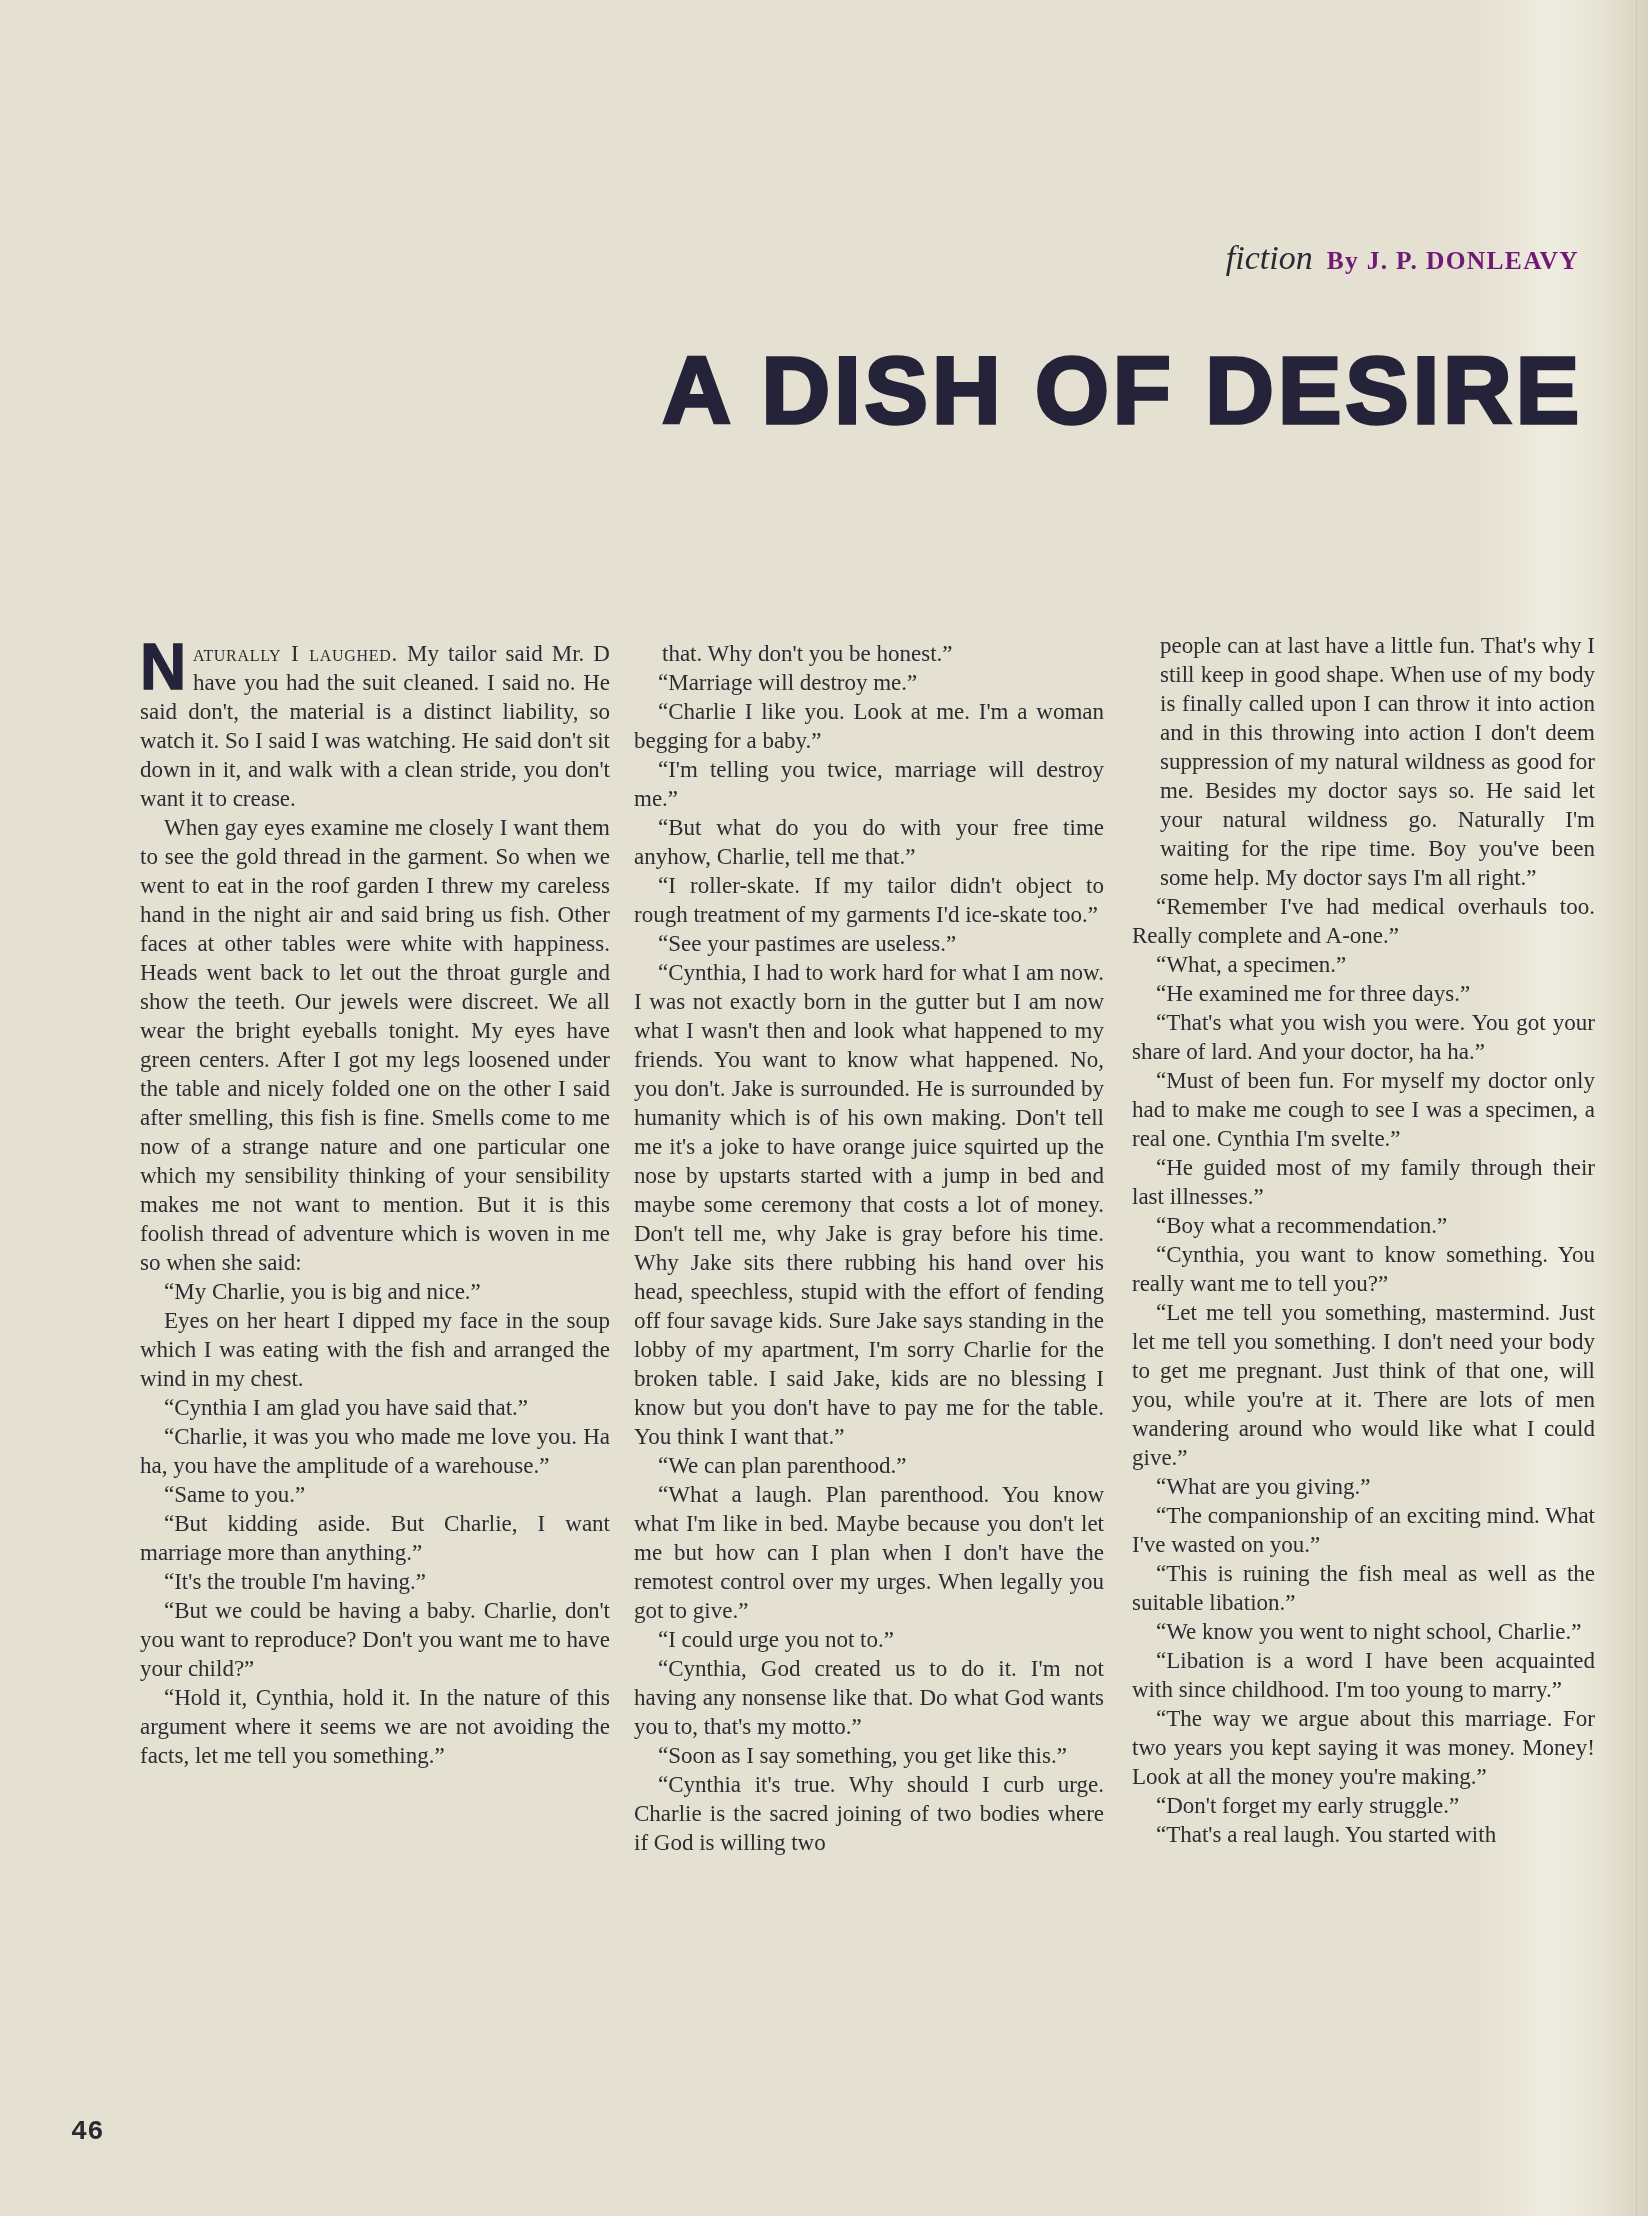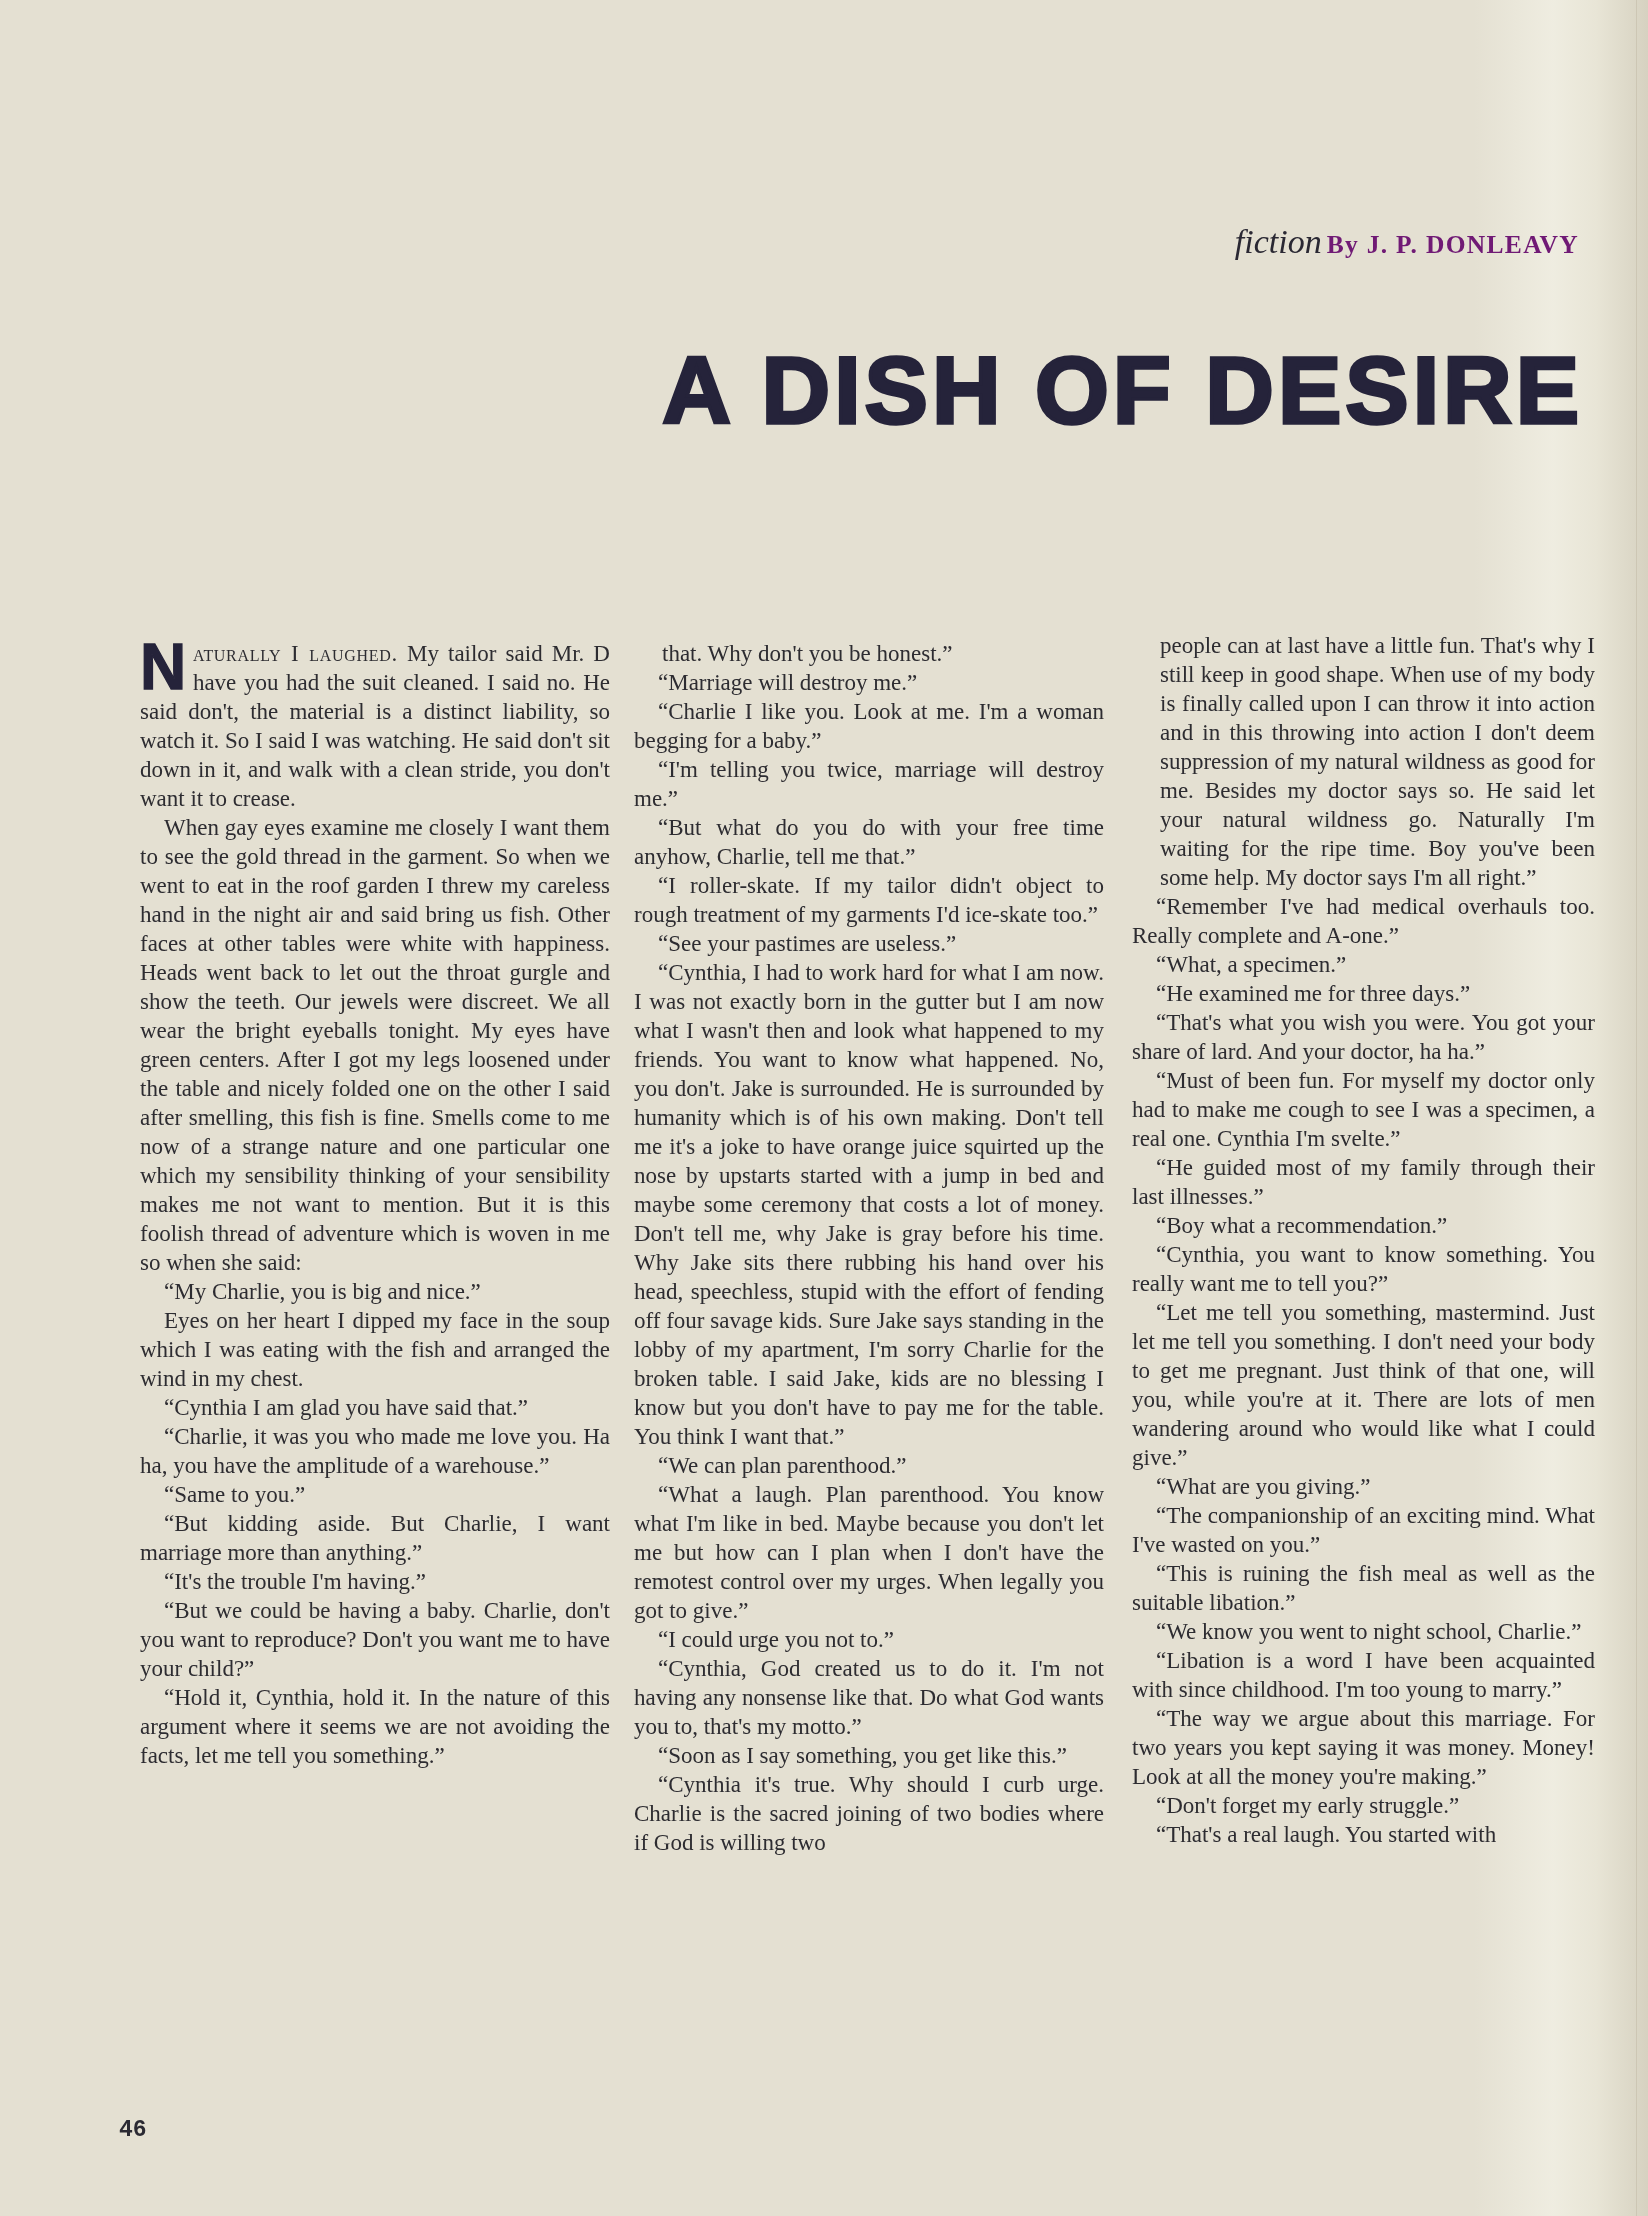--- a/index.html
+++ b/index.html
@@ -12,22 +12,22 @@
   .paper-sheen {
     position: absolute; top: 0; right: 0; width: 175px; height: 100%;
     background: linear-gradient(90deg, rgba(228,224,210,0) 0%, rgba(240,238,226,0.9) 45%, rgba(232,229,214,1) 70%, rgba(214,209,192,1) 100%);
     pointer-events: none;
   }
   .page-edge {
     position: absolute; top: 0; right: 12px; width: 1.3px; height: 100%;
     background: rgba(180,172,150,0.35);
   }
   .kicker {
-    position: absolute; top: 223px; right: 70px;
-    display: flex; align-items: baseline; gap: 5px;
+    position: absolute; top: 239px; right: 70px;
+    display: flex; align-items: baseline; gap: 14px;
     white-space: nowrap;
     justify-content: flex-end;
   }
   .kicker .section {
     font-style: italic; font-size: 34px; color: #2a2833;
     font-family: "Liberation Serif", serif;
   }
   .kicker .byline {
     font-weight: bold; font-size: 25.5px; letter-spacing: 1.3px; color: #701a75;
     font-family: "Liberation Serif", serif;
@@ -56,21 +56,21 @@
   .dropcap-para { text-indent: 0 !important; }
   .dropcap {
     float: left; font-family: "Liberation Sans", sans-serif; font-weight: 900;
     font-size: 64px; line-height: 48px; margin: 4px 6.7px 0 0; color: #25233a;
     -webkit-text-stroke: 1.3px #25233a;
   }
   .lead-caps { font-variant: small-caps; letter-spacing: 0.7px; }
   .page-number {
     position: absolute; top: 2117px; left: 71px;
     font-family: "Liberation Mono", "DejaVu Sans Mono", monospace;
-    font-weight: bold; font-size: 23px; color: #2b2a33; margin-left: 48px;
+    font-weight: bold; font-size: 27px; color: #2b2a33;
   }
 </style>
 </head>
 <body>
 
 <div class="paper-sheen"></div>
 <div class="page-edge"></div>
 
 <div class="kicker">
   <span class="section">fiction</span>

